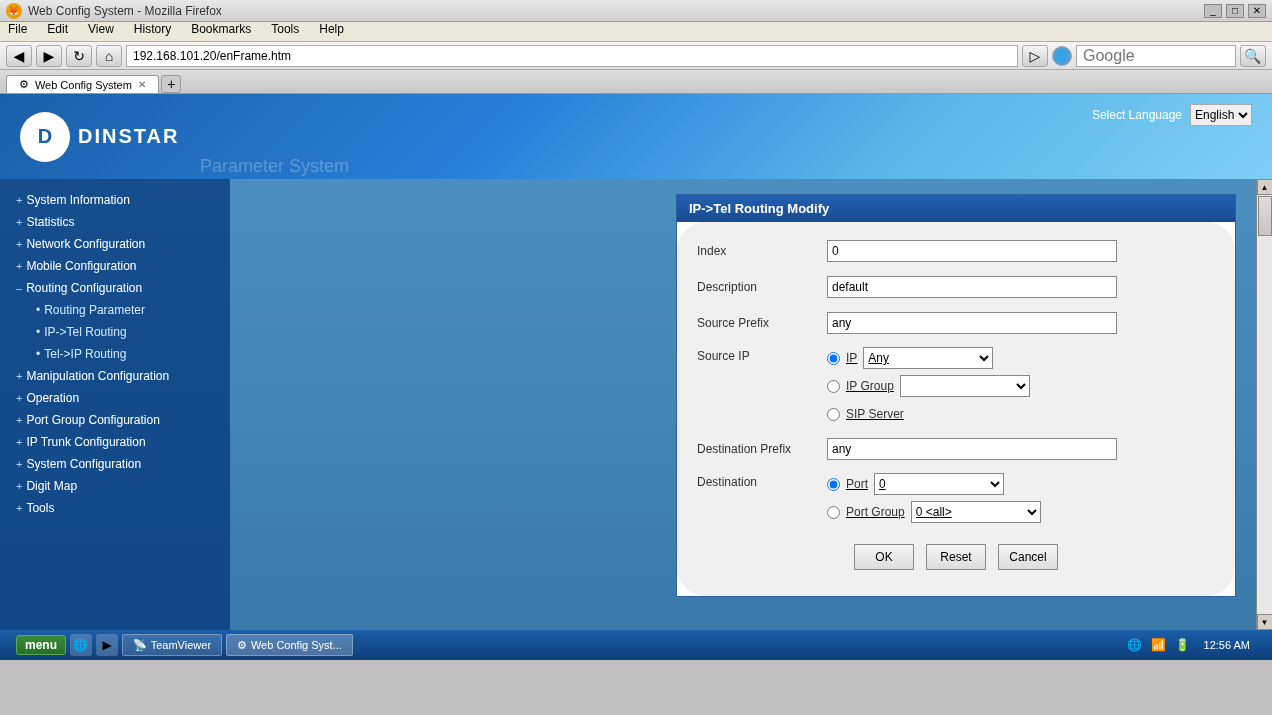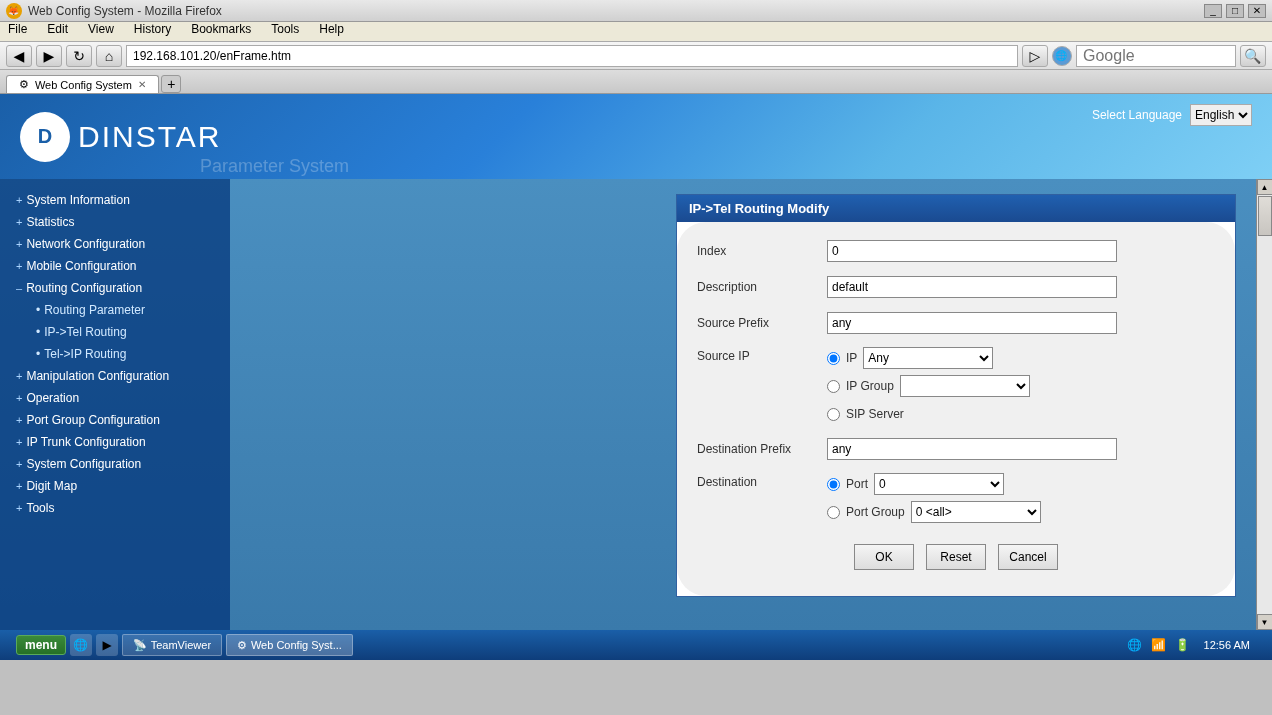--- a/index.html
+++ b/index.html
@@ -137,22 +137,22 @@
     }
     .logo-icon {
       width: 50px; height: 50px;
       background: white;
       border-radius: 50%;
       display: flex; align-items: center; justify-content: center;
       font-size: 20px; font-weight: bold; color: #1a5fa8;
     }
     .logo-text {
       color: white;
-      font-size: 30px;
-      font-weight: normal;
+      font-size: 20px;
+      font-weight: bold;
       letter-spacing: 2px;
     }
     .header-title {
       color: white;
       font-size: 36px;
       font-weight: bold;
       text-align: center;
       flex: 1;
       text-shadow: 1px 1px 2px rgba(0,0,0,0.3);
     }
@@ -236,20 +236,21 @@
       border: 1px solid #888;
       padding: 0 4px;
       font-size: 12px;
       background: white;
       width: 290px;
     }
     .form-row-group {
       display: flex;
       flex-direction: column;
       gap: 4px;
+      text-decoration: underline;
     }
     .radio-row {
       display: flex;
       align-items: center;
       gap: 6px;
       height: 24px;
     }
     .radio-row label { font-size: 12px; color: #333; }
     .form-select {
       height: 22px;

